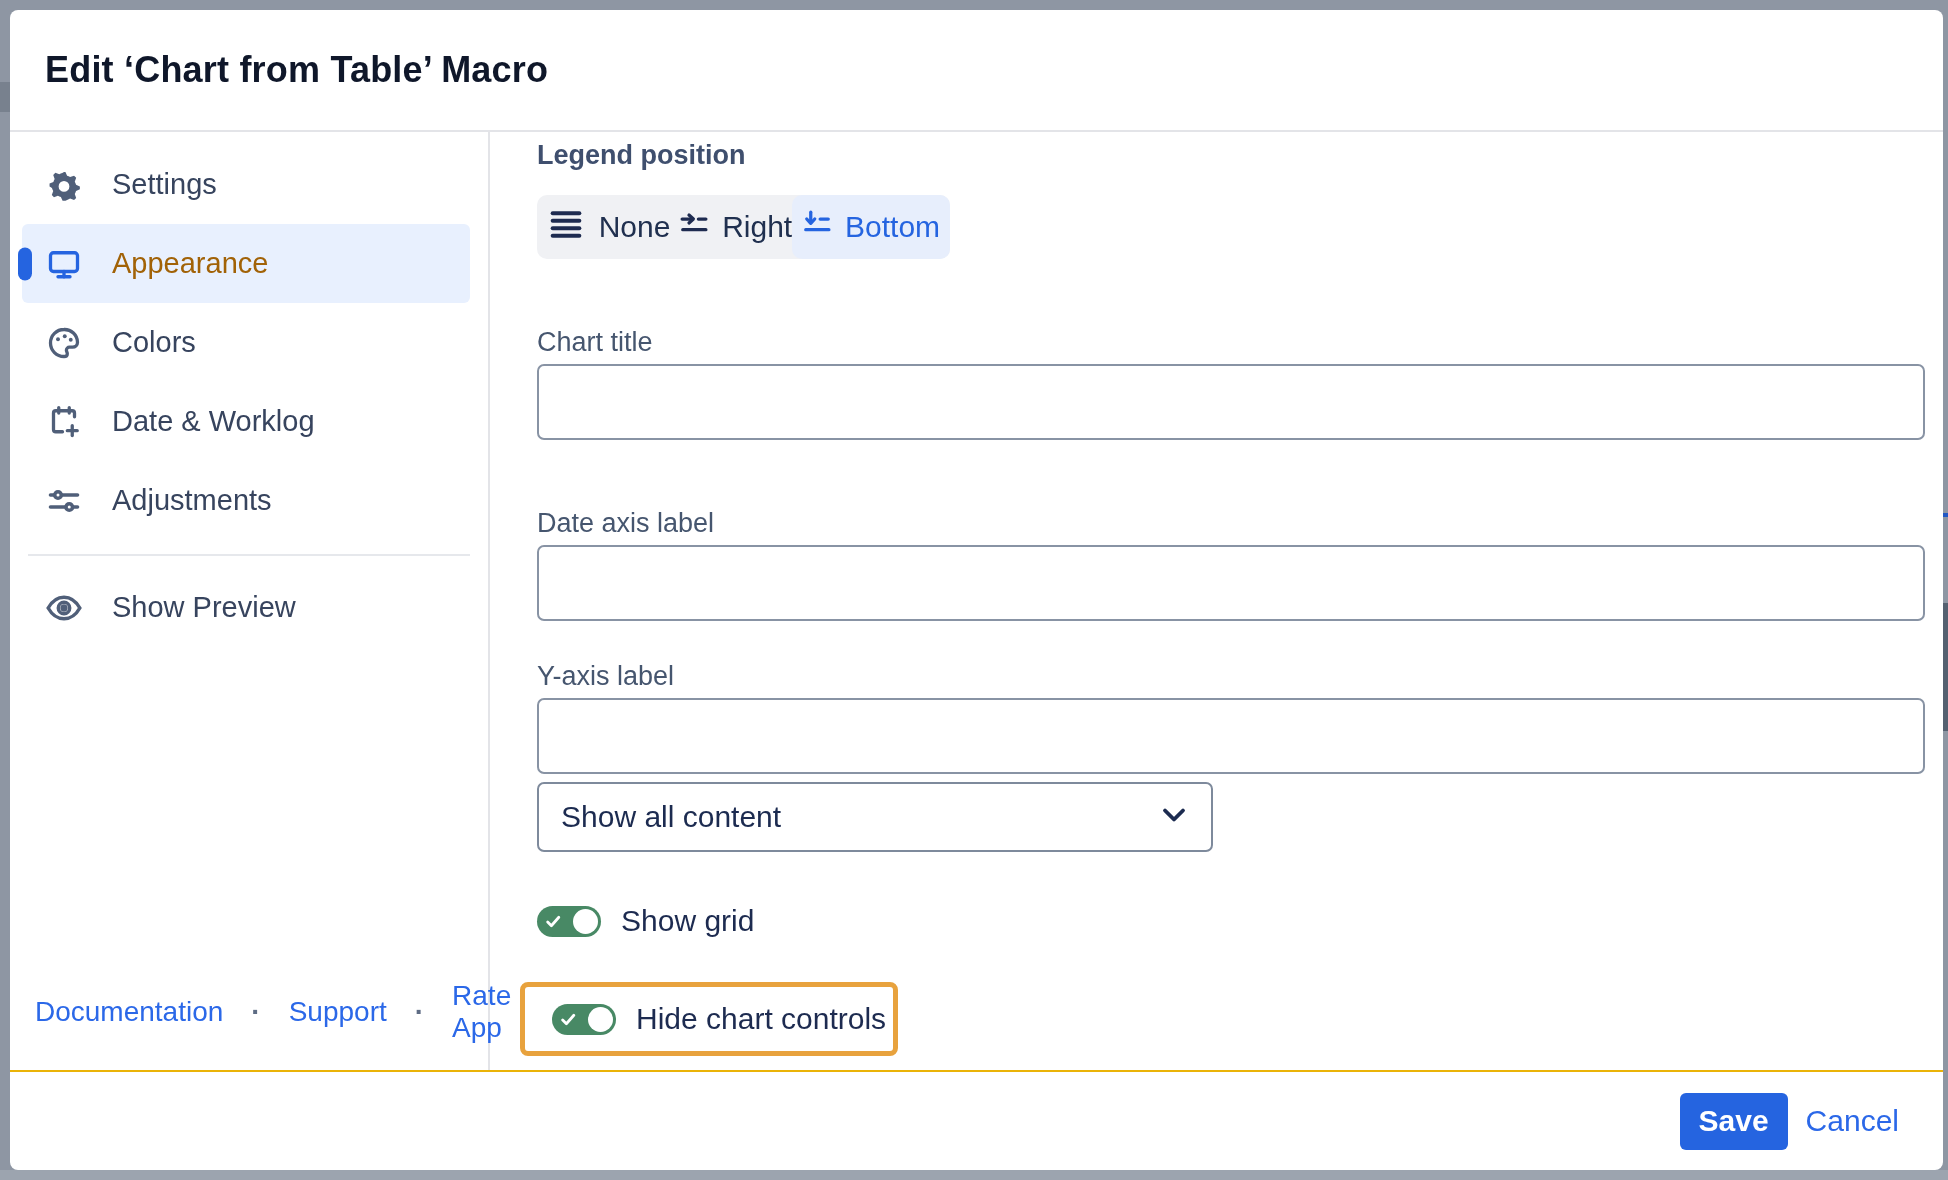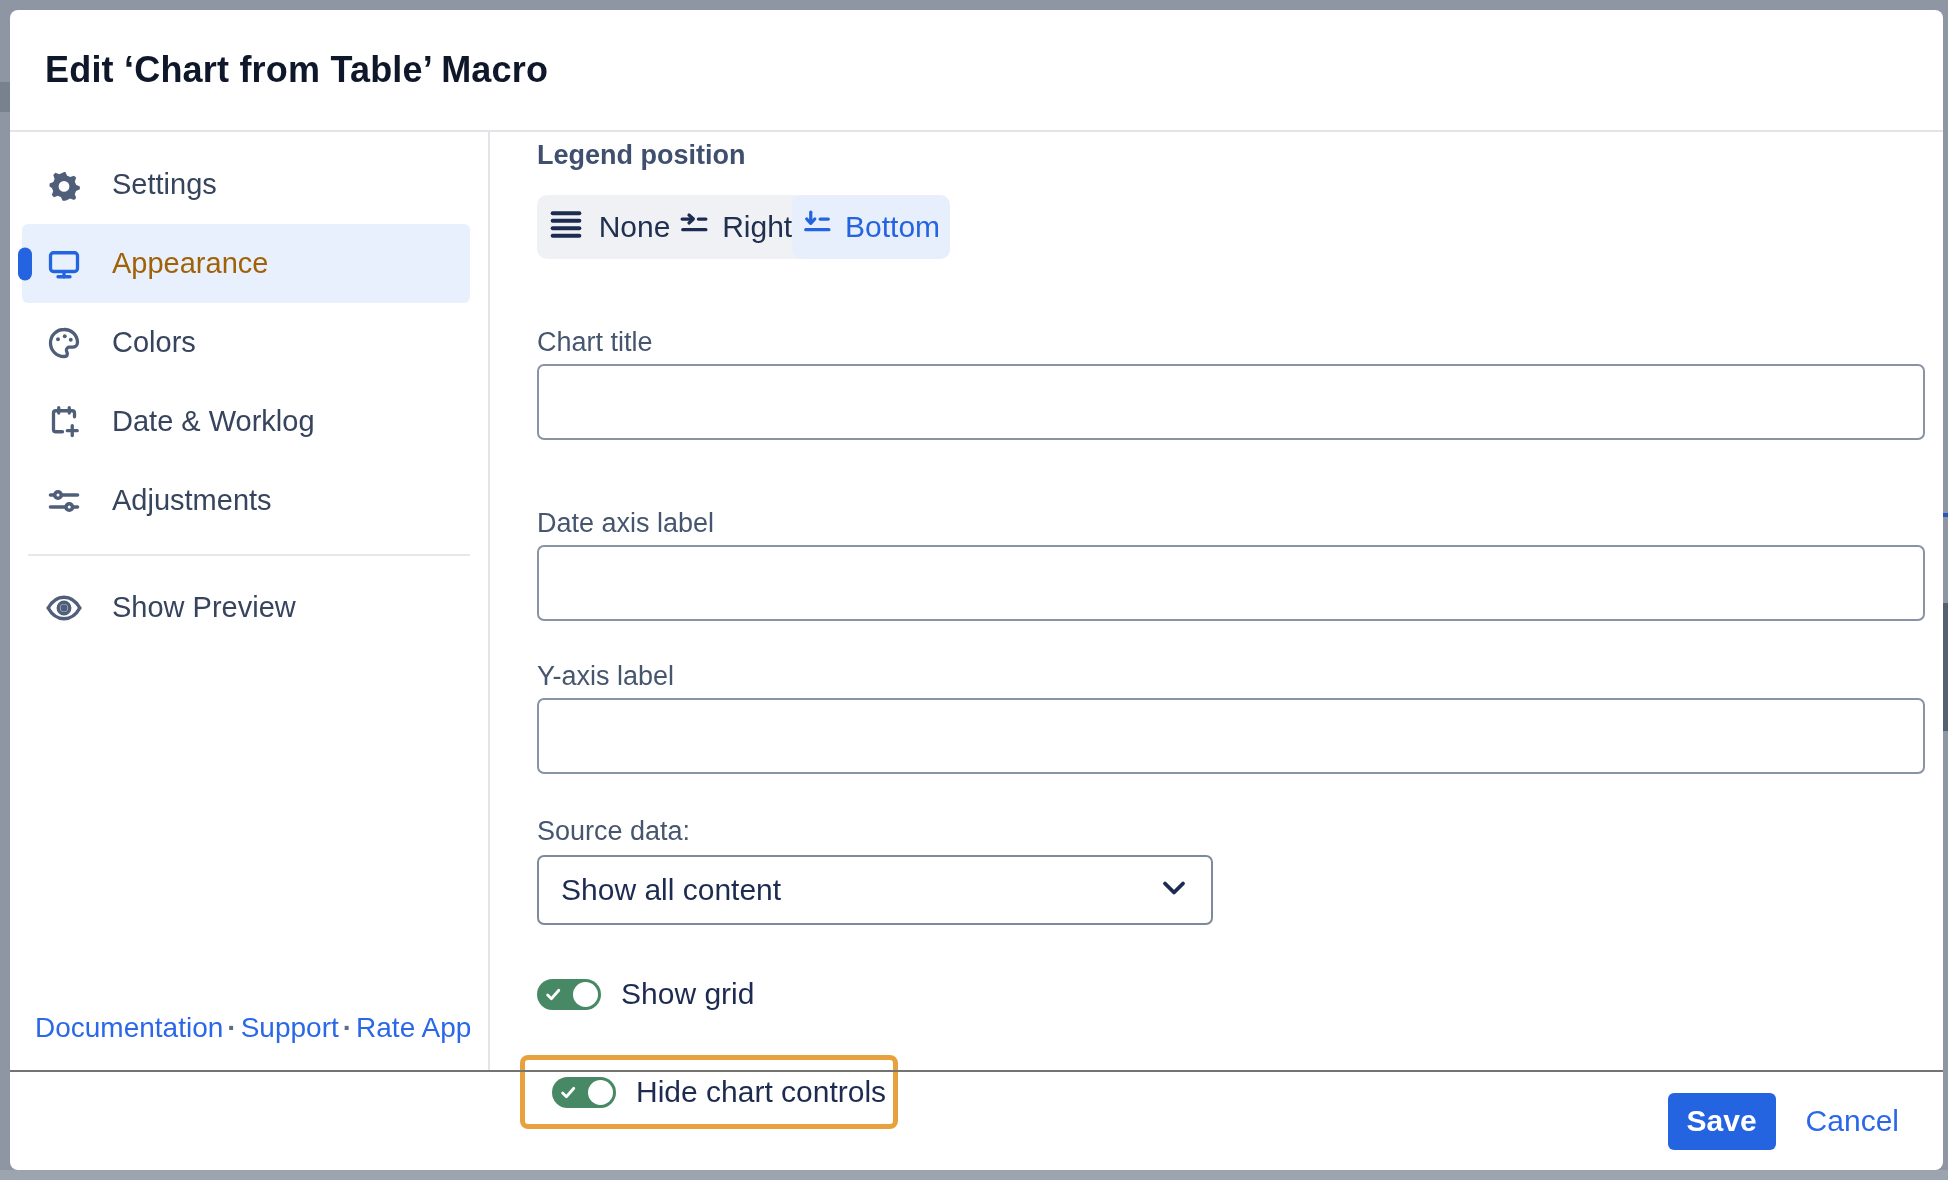--- a/index.html
+++ b/index.html
@@ -22,21 +22,21 @@
   
   .sidebar{position:relative;flex:0 0 478px;border-right:2px solid #E3E4E8;}
   .nav-items{padding-top:13px;}
   .nav-item{position:relative;height:79px;margin:0 18px 0 12px;border-radius:6px;display:flex;align-items:center;padding-left:23px;cursor:pointer;}
   .nav-item.selected{background:#E8F0FE;}
   .nav-pill{position:absolute;left:-4px;top:50%;transform:translateY(-50%);width:14px;height:33px;border-radius:7px;background:#2564E0;}
   .nav-icon{width:38px;height:38px;margin-right:29px;display:flex;align-items:center;justify-content:center;flex:0 0 auto;}
   .nav-label{font-size:29px;color:#37445E;}
   .nav-item.selected .nav-label{color:#a16207;}
   .sidebar-divider{height:2px;background:#E6E8EC;margin:14px 18px 12px 18px;}
-  .sidebar-links{position:absolute;left:25px;bottom:26px;display:flex;align-items:center;gap:4px;font-size:28px;}
+  .sidebar-links{position:absolute;left:25px;bottom:26px;display:flex;align-items:center;gap:28px;font-size:28px;}
   .sidebar-links a{color:#2B68E8;text-decoration:none;cursor:pointer;}
   .links-dot{color:#5E6C84;font-weight:700;}
 
   
   .content{flex:1 1 auto;padding:6px 0 0 47px;}
   .section-label{font-size:27px;font-weight:700;color:#3F4F6E;margin-top:2px;}
   .field-label{font-size:27px;color:#46566F;}
 
   .segmented{margin-top:24px;width:413px;height:64px;border-radius:10px;background:#F0F1F4;display:flex;align-items:stretch;}
   .segment{border:none;background:transparent;display:flex;align-items:center;justify-content:center;gap:13px;font-family:inherit;font-size:30px;font-weight:500;color:#20304F;border-radius:10px;cursor:pointer;padding:0;}
@@ -52,21 +52,21 @@
   .select-value{font-size:30px;color:#1C2B50;}
 
   .toggle-row{display:flex;align-items:center;}
   .toggle-row.first{margin-top:52px;}
   .toggle{position:relative;width:64px;height:31px;border-radius:16px;background:#488965;flex:0 0 auto;cursor:pointer;}
   .toggle .knob{position:absolute;right:3px;top:3px;width:25px;height:25px;border-radius:50%;background:#ffffff;}
   .toggle .check{position:absolute;left:8px;top:7px;}
   .toggle-label{font-size:30px;color:#1D2B50;margin-left:20px;}
   .highlight-box{margin-top:44px;margin-left:-17px;width:378px;height:74px;box-sizing:border-box;border:5px solid #E8A23D;border-radius:8px;display:flex;align-items:center;padding-left:27px;}
 
-  .modal-footer{flex:0 0 98px;border-top:2px solid #737373;display:flex;align-items:center;justify-content:flex-end;gap:30px;padding-right:44px;}
+  .modal-footer{flex:0 0 98px;border-top:2px solid #eab308;display:flex;align-items:center;justify-content:flex-end;gap:18px;padding-right:44px;}
   .save-btn{width:108px;height:57px;border:none;border-radius:6px;background:#2564E0;color:#fff;font-family:inherit;font-size:30px;font-weight:600;cursor:pointer;}
   .cancel-link{font-size:30px;color:#2B68E8;text-decoration:none;cursor:pointer;}
 </style>
 </head>
 <body>
 
 <div class="screen">
 
   <div class="bg-left-notch"></div>
   <div class="bg-right-blueline"></div>
@@ -214,21 +214,20 @@
 
         <div class="field-label gap-label">Chart title</div>
         <input class="text-input" type="text" value="" style="">
 
         <div class="field-label gap-label">Date axis label</div>
         <input class="text-input" type="text" value="" style="">
 
         <div class="field-label" style="margin-top:40px">Y-axis label</div>
         <input class="text-input" type="text" value="" style="">
 
-        <div class="field-label" style="margin-top:42px">Source data:</div>
         <div class="select-box">
           <span class="select-value">Show all content</span>
           <span>
             <svg width="26" height="18" viewBox="0 0 20 14" fill="none" stroke="#1C2B50" stroke-width="3" stroke-linecap="round" stroke-linejoin="round">
                 <path d="M3 3.5 10 10.5 17 3.5"></path>
               </svg>
           </span>
         </div>
 
         <div class="toggle-row first">

